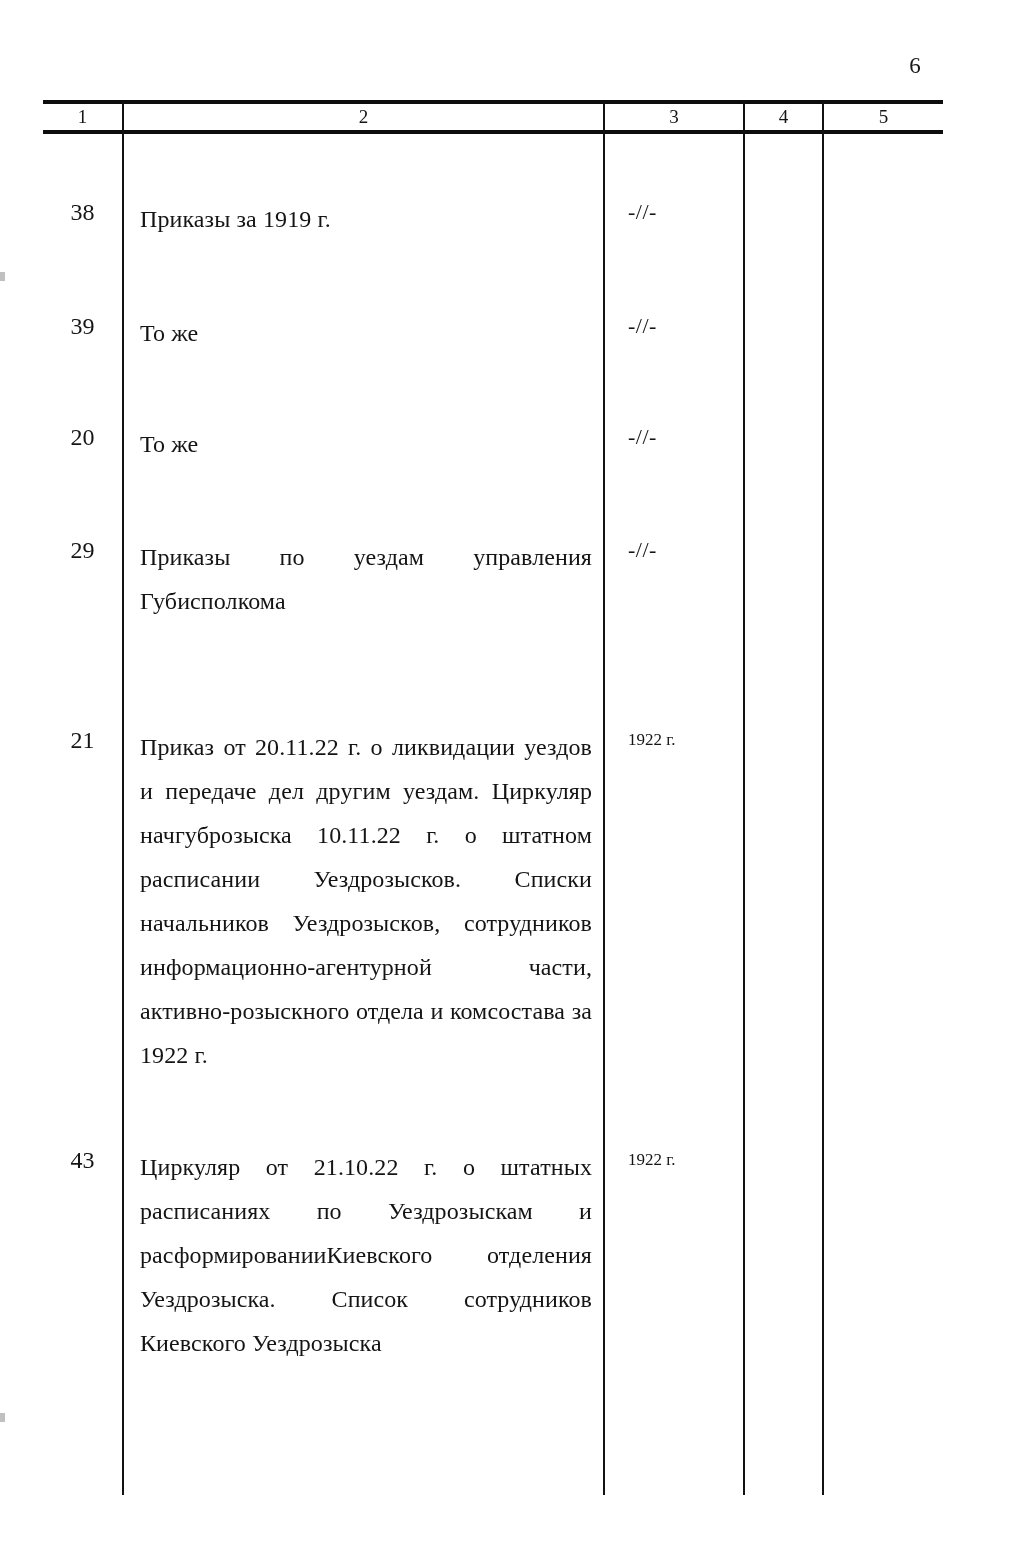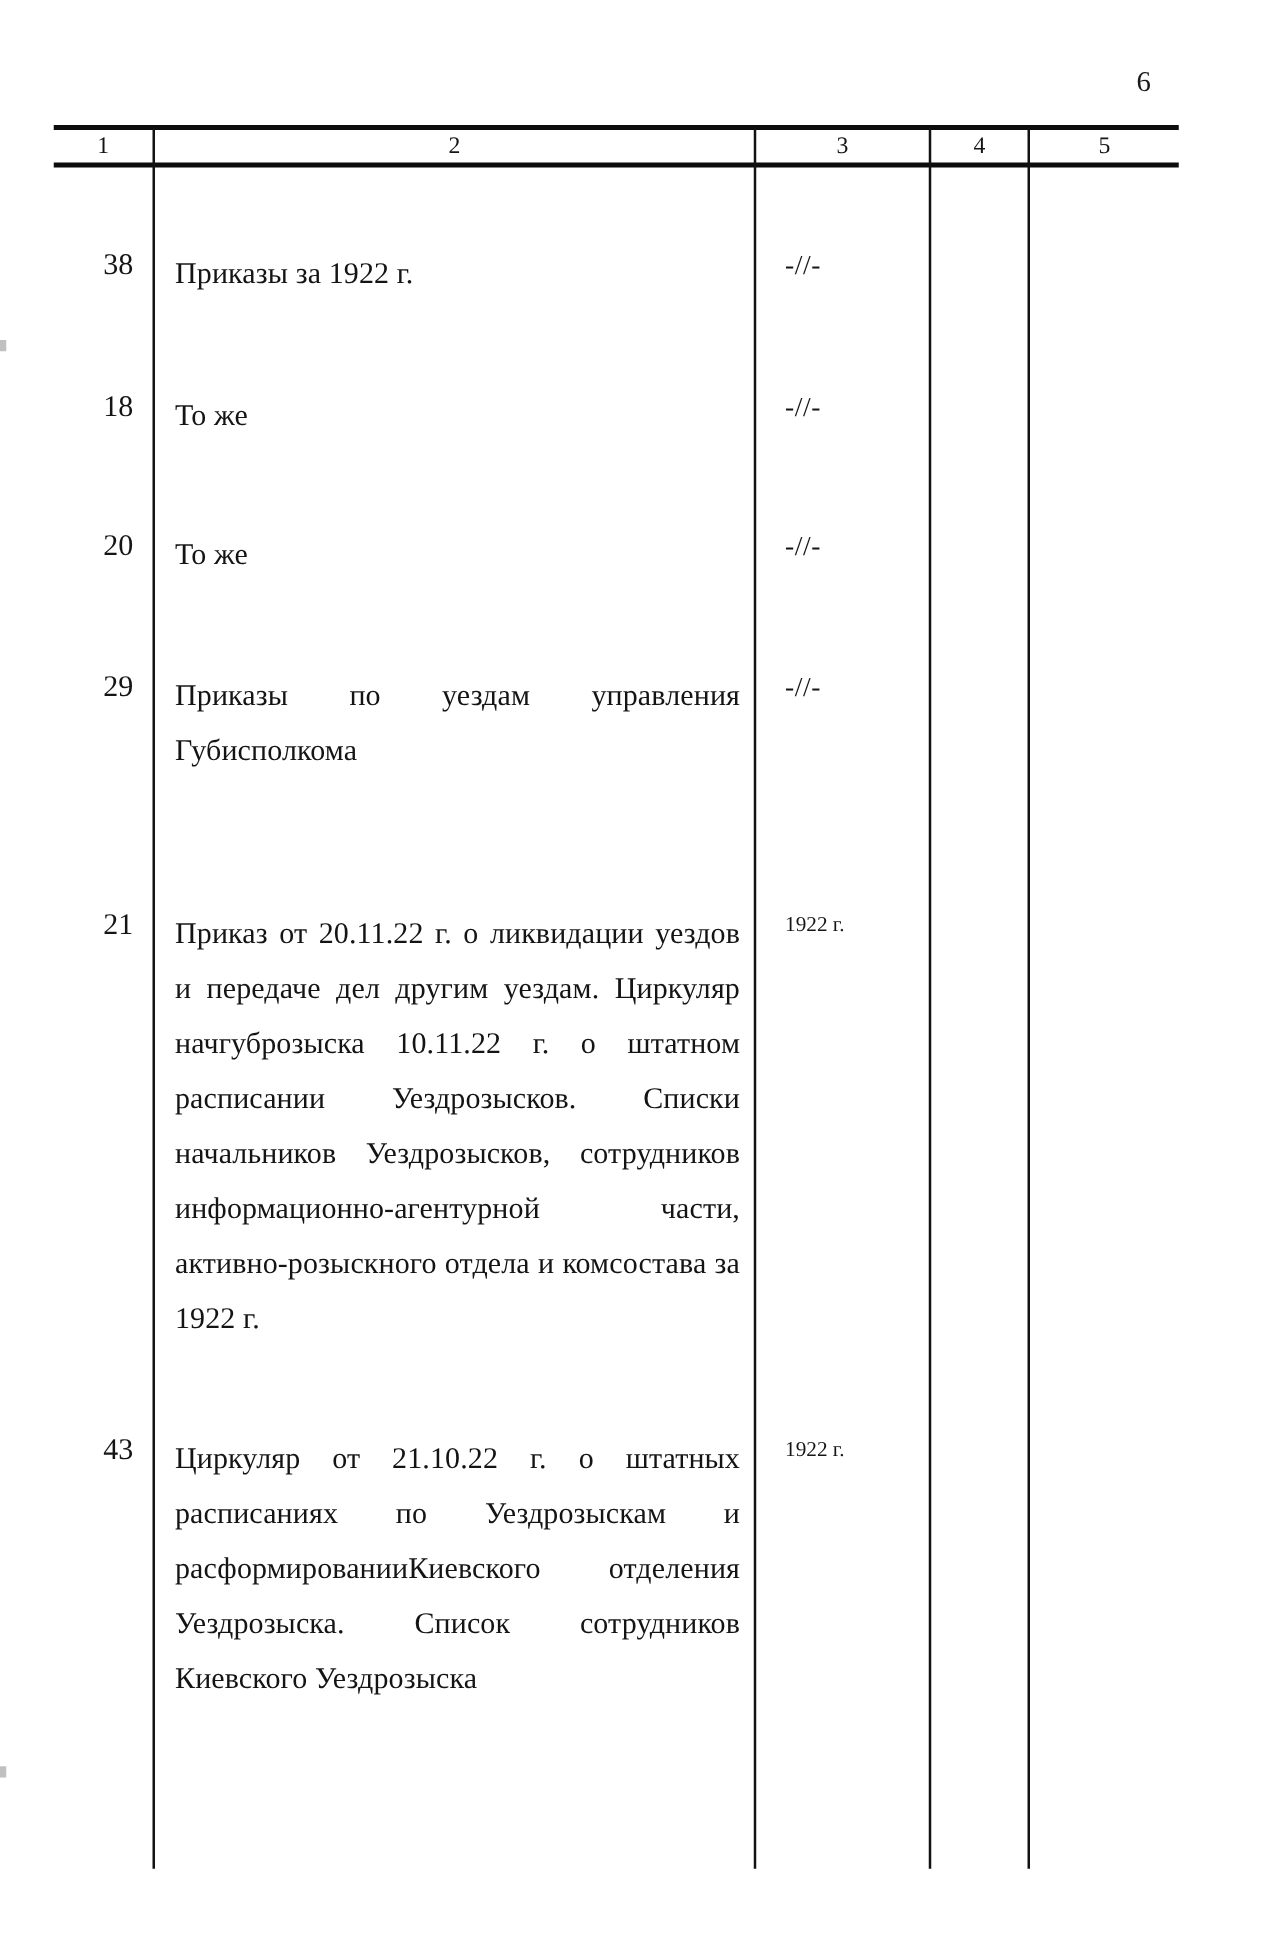--- a/index.html
+++ b/index.html
@@ -75,21 +75,21 @@
   .hdr-5 { left: 781px; width: 119px; }
 
   
   .row {
     position: absolute;
     left: 0;
     width: 900px;
   }
   .cell-num {
     position: absolute;
-    left: 12px;
+    left: 0px;
     width: 79px;
     text-align: center;
     font-size: 24px;
     line-height: 30px;
     color: #151515;
   }
   .cell-desc {
     position: absolute;
     left: 97px;
     width: 452px;
@@ -164,28 +164,28 @@
   <div class="vrule vrule-d"></div>
 
   <div class="hdr hdr-1">1</div>
   <div class="hdr hdr-2">2</div>
   <div class="hdr hdr-3">3</div>
   <div class="hdr hdr-4">4</div>
   <div class="hdr hdr-5">5</div>
 
   <div class="row row-38">
     <div class="cell-num">38</div>
-    <div class="cell-desc single">Приказы за  1922 г.</div>
+    <div class="cell-desc single">Приказы за  1919 г.</div>
     <div class="cell-date dash">-//-</div>
     <div class="cell-col4"></div>
     <div class="cell-col5"></div>
   </div>
 
   <div class="row row-39">
-    <div class="cell-num">18</div>
+    <div class="cell-num">39</div>
     <div class="cell-desc single">То  же</div>
     <div class="cell-date dash">-//-</div>
     <div class="cell-col4"></div>
     <div class="cell-col5"></div>
   </div>
 
   <div class="row row-40">
     <div class="cell-num">20</div>
     <div class="cell-desc single">То  же</div>
     <div class="cell-date dash">-//-</div>

